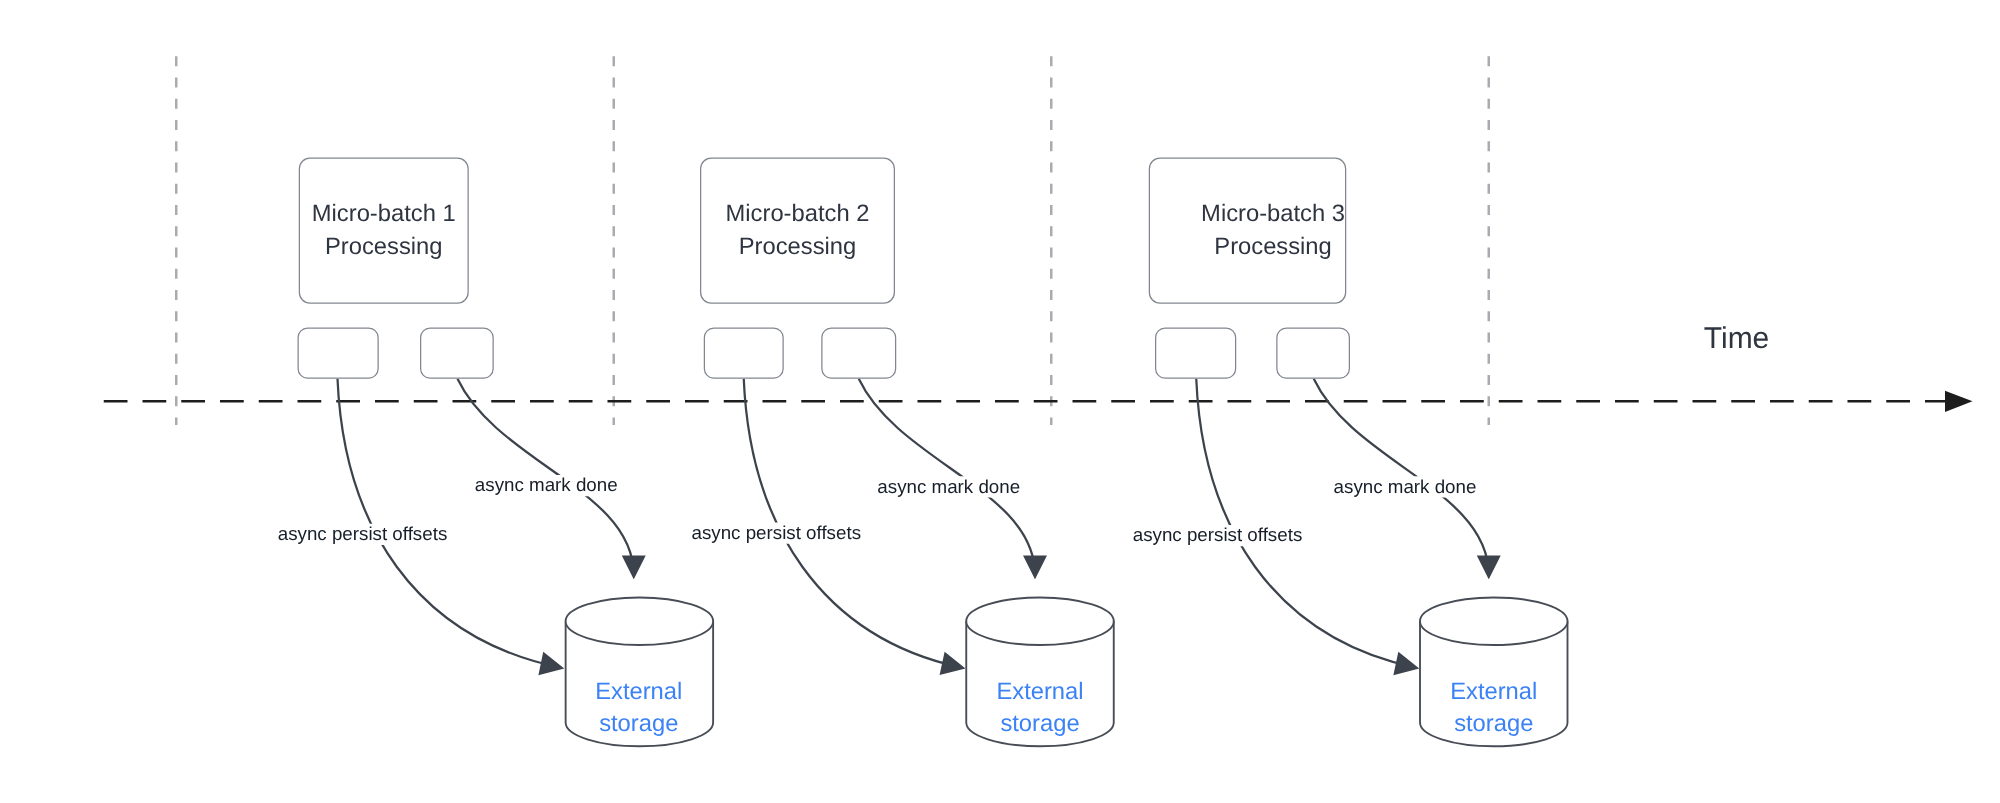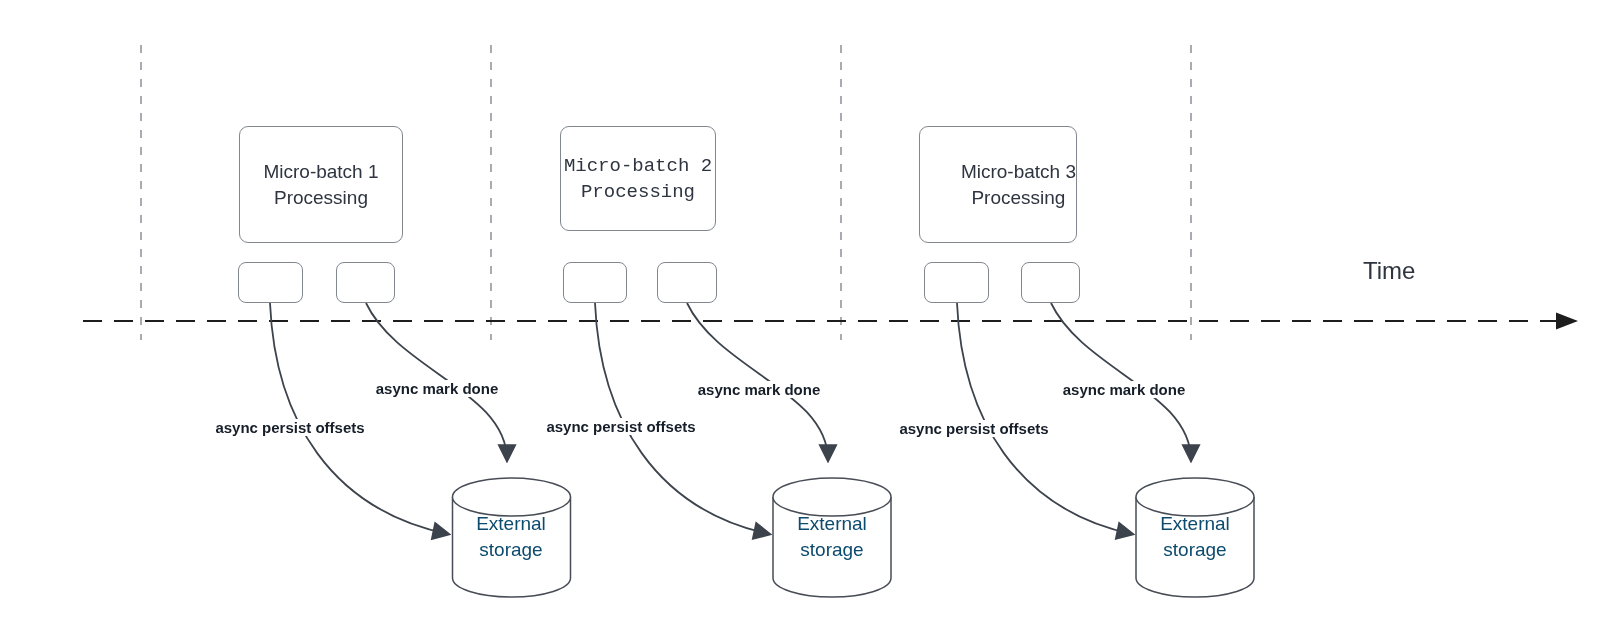--- a/index.html
+++ b/index.html
@@ -34,34 +34,35 @@
     position: absolute;
     box-sizing: border-box;
     border: 1px solid #82878f;
     border-radius: 8px;
     background: #ffffff;
   }
   .arrow-label {
     position: absolute;
     transform: translateX(-50%);
     white-space: nowrap;
-    font-weight: bold;
+    font-weight: normal;
     font-size: 15px;
     color: #161e29;
     background: #ffffff;
     padding: 0 3px;
     line-height: 17px;
   }
   .storage-label {
     position: absolute;
     width: 120px;
     text-align: center;
-    color: #0c4a6e;
+    color: #3b82f6;
     font-size: 19px;
     line-height: 26px;
+    margin-top: 30px;
   }
   .time-label {
     position: absolute;
     color: #2e3540;
     font-size: 24px;
     line-height: 22px;
   }
 </style>
 </head>
 <body>
@@ -101,27 +102,27 @@
       <path d="M 773 497 V 578 A 59 19 0 0 0 891 578 V 497" fill="#ffffff" stroke="#474c55" stroke-width="1.5"></path>
       <ellipse cx="832" cy="497" rx="59" ry="19" fill="#ffffff" stroke="#474c55" stroke-width="1.5"></ellipse>
     </g>
 
     <g>
       <path d="M 1136 497 V 578 A 59 19 0 0 0 1254 578 V 497" fill="#ffffff" stroke="#474c55" stroke-width="1.5"></path>
       <ellipse cx="1195" cy="497" rx="59" ry="19" fill="#ffffff" stroke="#474c55" stroke-width="1.5"></ellipse>
     </g>
   </svg>
 
-  <div class="proc-box" style="left:239px; top:126px; width:164px; height:117px;">
+  <div class="proc-box" style="left:239px; top:126px; width:136px; height:117px;">
     <div>
       <div>Micro-batch 1</div>
       <div>Processing</div>
     </div>
   </div>
-  <div class="proc-box" style="left:560px; top:126px; width:156px; height:105px;font-family:Liberation Mono, monospace;">
+  <div class="proc-box" style="left:560px; top:126px; width:156px; height:117px;">
     <div>
       <div>Micro-batch 2</div>
       <div>Processing</div>
     </div>
   </div>
   <div class="proc-box" style="left:919px; top:126px; width:158px; height:117px;justify-content:flex-end;">
     <div>
       <div>Micro-batch 3</div>
       <div>Processing</div>
     </div>

